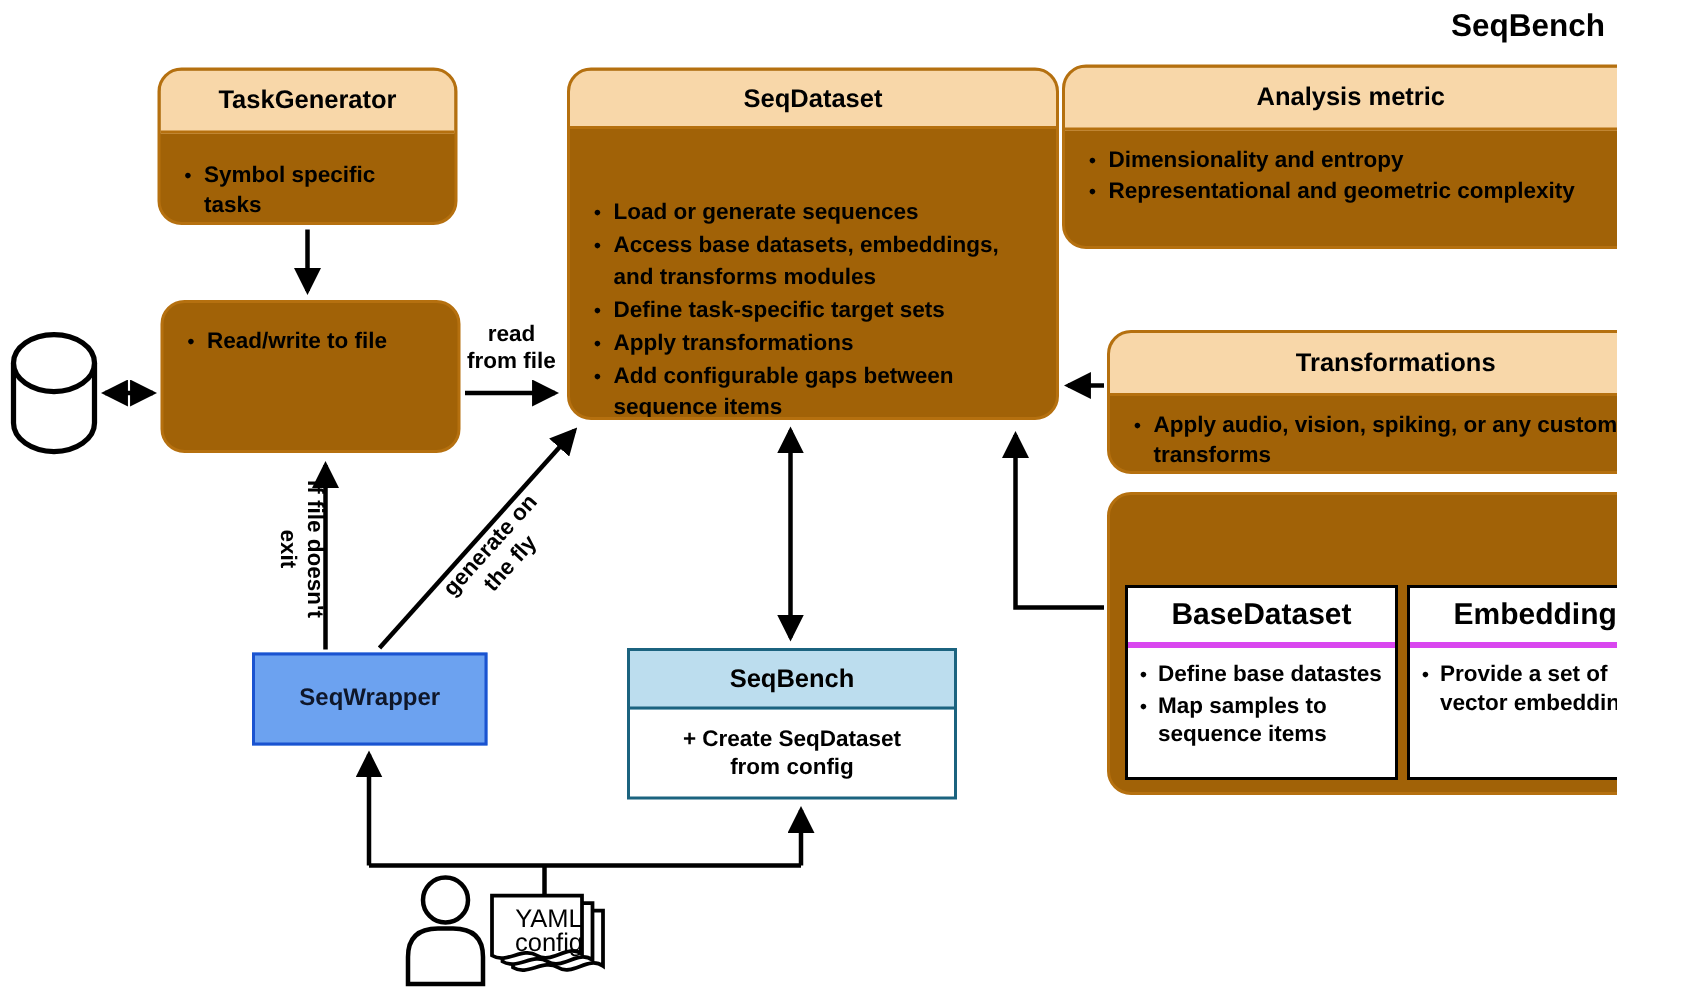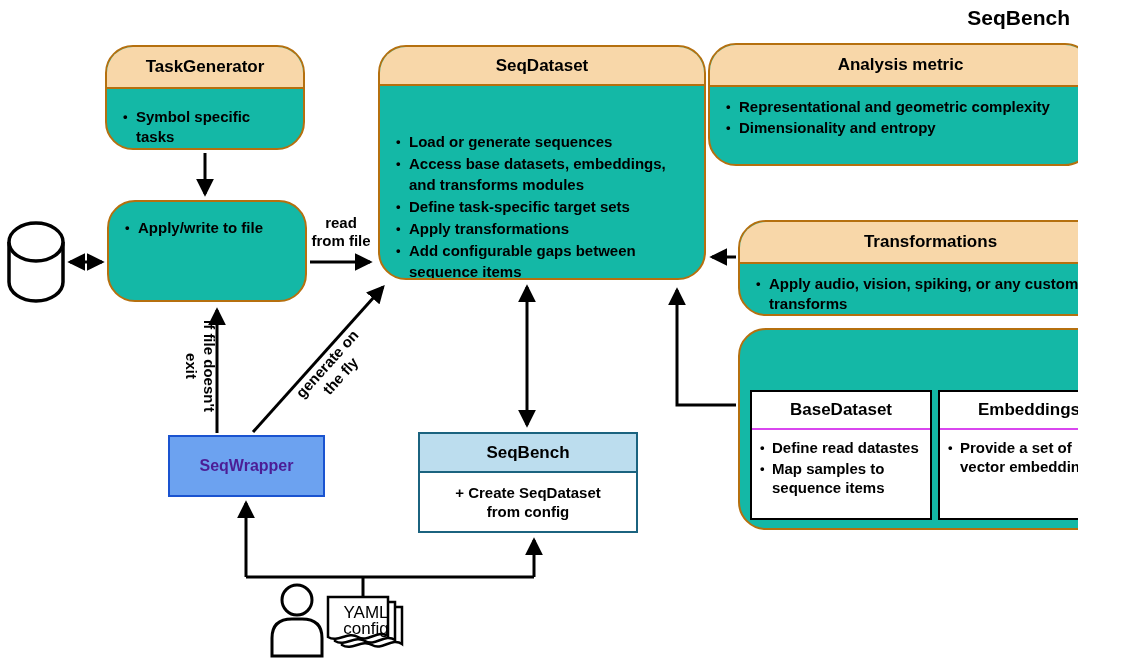--- a/index.html
+++ b/index.html
@@ -7,50 +7,50 @@
     position:relative;width:1065px;height:658px;background:#ffffff;
     font-family:Liberation Sans, sans-serif;color:#000;
     overflow:hidden;
     padding-left:13px;
   }
   .page-title{
     position:absolute;top:6px;right:8px;font-size:21px;font-weight:700;
   }
   
   .obox{
-    position:absolute;background:#14b8a6;border:2.5px solid #b5700f;
-    border-radius:28px;overflow:hidden;box-sizing:border-box;
+    position:absolute;background:#a16207;border:2.5px solid #b5700f;
+    border-radius:16px;overflow:hidden;box-sizing:border-box;
   }
   .obox-header{
     background:#f8d7a9;border-bottom:2.5px solid #b5700f;
     height:40px;display:flex;align-items:center;justify-content:center;
     font-size:17px;font-weight:700;
   }
   .obox-body{list-style:none;margin:0;padding:10px 12px 8px 16px;
     font-size:15px;font-weight:700;line-height:20px;}
   .obox-body li{position:relative;padding-left:13px;margin:0 0 1px 0;}
   .obox-body li::before{content:"•";position:absolute;left:0;top:0;font-size:13px;}
   
   .sbox{
     position:absolute;background:#fff;border:2px solid #000;box-sizing:border-box;
   }
   .sbox-header{
-    border-bottom:2px solid #d946ef;height:36px;display:flex;align-items:center;
-    justify-content:center;font-size:17px;font-weight:700;background:#fff;
+    border-bottom:4px solid #d946ef;height:36px;display:flex;align-items:center;
+    justify-content:center;font-size:20px;font-weight:700;background:#fff;
   }
   .sbox-body{list-style:none;margin:0;padding:8px 4px 4px 8px;
     font-size:15px;font-weight:700;line-height:19px;}
   .sbox-body li{position:relative;padding-left:12px;margin-bottom:2px;}
   .sbox-body li::before{content:"•";position:absolute;left:0;top:0;font-size:13px;}
   
   .seq-wrapper{
     position:absolute;left:168px;top:435px;width:157px;height:62px;
     background:#6ca2f0;border:2.5px solid #1a53d0;box-sizing:border-box;
     display:flex;align-items:center;justify-content:center;
-    color:#4c1d95;font-size:16px;font-weight:700;
+    color:#0f172a;font-size:16px;font-weight:700;
   }
   .seq-bench{
     position:absolute;left:418px;top:432px;width:220px;height:101px;
     border:2.5px solid #1b637f;box-sizing:border-box;background:#fff;
   }
   .seq-bench-header{
     background:#bcddee;border-bottom:2.5px solid #1b637f;height:37px;
     display:flex;align-items:center;justify-content:center;
     font-size:17px;font-weight:700;
   }
@@ -104,56 +104,56 @@
 
   <div class="obox" style="left:105px;top:45px;width:200px;height:105px;">
     <div class="obox-header">TaskGenerator</div>
     <ul class="obox-body" style="padding-top:18px;">
       <li>Symbol specific tasks</li>
     </ul>
   </div>
 
   <div class="obox" style="left:107px;top:200px;width:200px;height:102px;">
     <ul class="obox-body" style="padding-top:16px;">
-      <li>Apply/write to file</li>
+      <li>Read/write to file</li>
     </ul>
   </div>
 
   <div class="obox" style="left:378px;top:45px;width:328px;height:235px;">
     <div class="obox-header" style="height:37px;">SeqDataset</div>
     <ul class="obox-body" style="line-height:21px;margin-top:35px;">
       <li>Load or generate sequences</li>
       <li>Access base datasets, embeddings, and transforms modules</li>
       <li>Define task-specific target sets</li>
       <li>Apply transformations</li>
       <li>Add configurable gaps between sequence items</li>
     </ul>
   </div>
 
   <div class="obox" style="left:708px;top:43px;width:385px;height:123px;">
     <div class="obox-header">Analysis metric</div>
     <ul class="obox-body">
+      <li>Dimensionality and entropy</li>
       <li>Representational and geometric complexity</li>
-      <li>Dimensionality and entropy</li>
     </ul>
   </div>
 
   <div class="obox" style="left:738px;top:220px;width:385px;height:96px;">
     <div class="obox-header">Transformations</div>
     <ul class="obox-body">
       <li>Apply audio, vision, spiking, or any custom transforms</li>
     </ul>
   </div>
 
   <div class="obox" style="left:738px;top:328px;width:385px;height:202px;">
 
     <div class="sbox" style="left:10px;top:60px;width:182px;height:130px;">
       <div class="sbox-header">BaseDataset</div>
       <ul class="sbox-body">
-        <li>Define read datastes</li>
+        <li>Define base datastes</li>
         <li>Map samples to sequence items</li>
       </ul>
     </div>
 
     <div class="sbox" style="left:198px;top:60px;width:182px;height:130px;">
       <div class="sbox-header">Embeddings</div>
       <ul class="sbox-body">
         <li>Provide a set of vector embeddings</li>
       </ul>
     </div>

